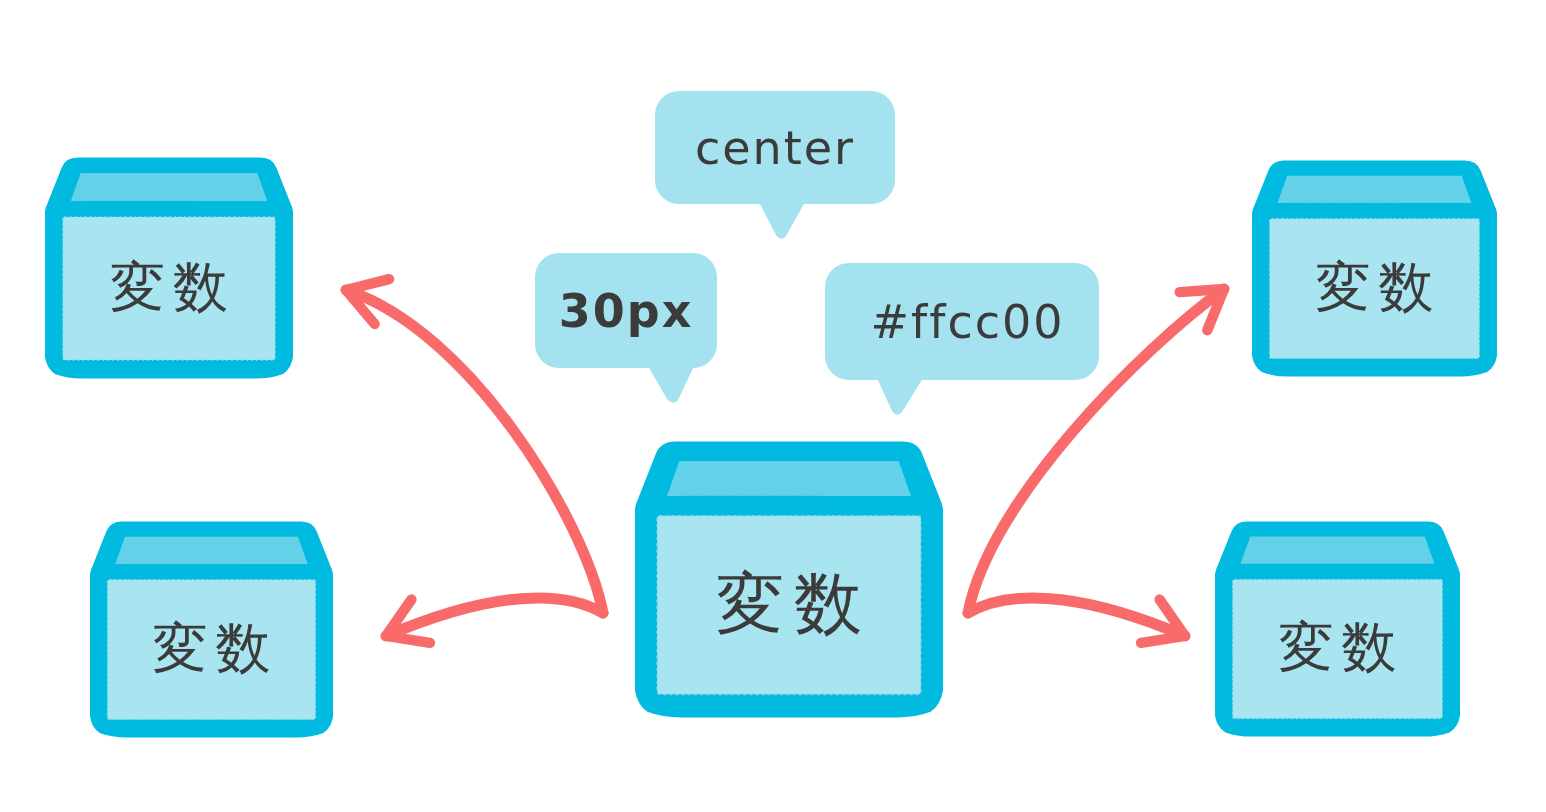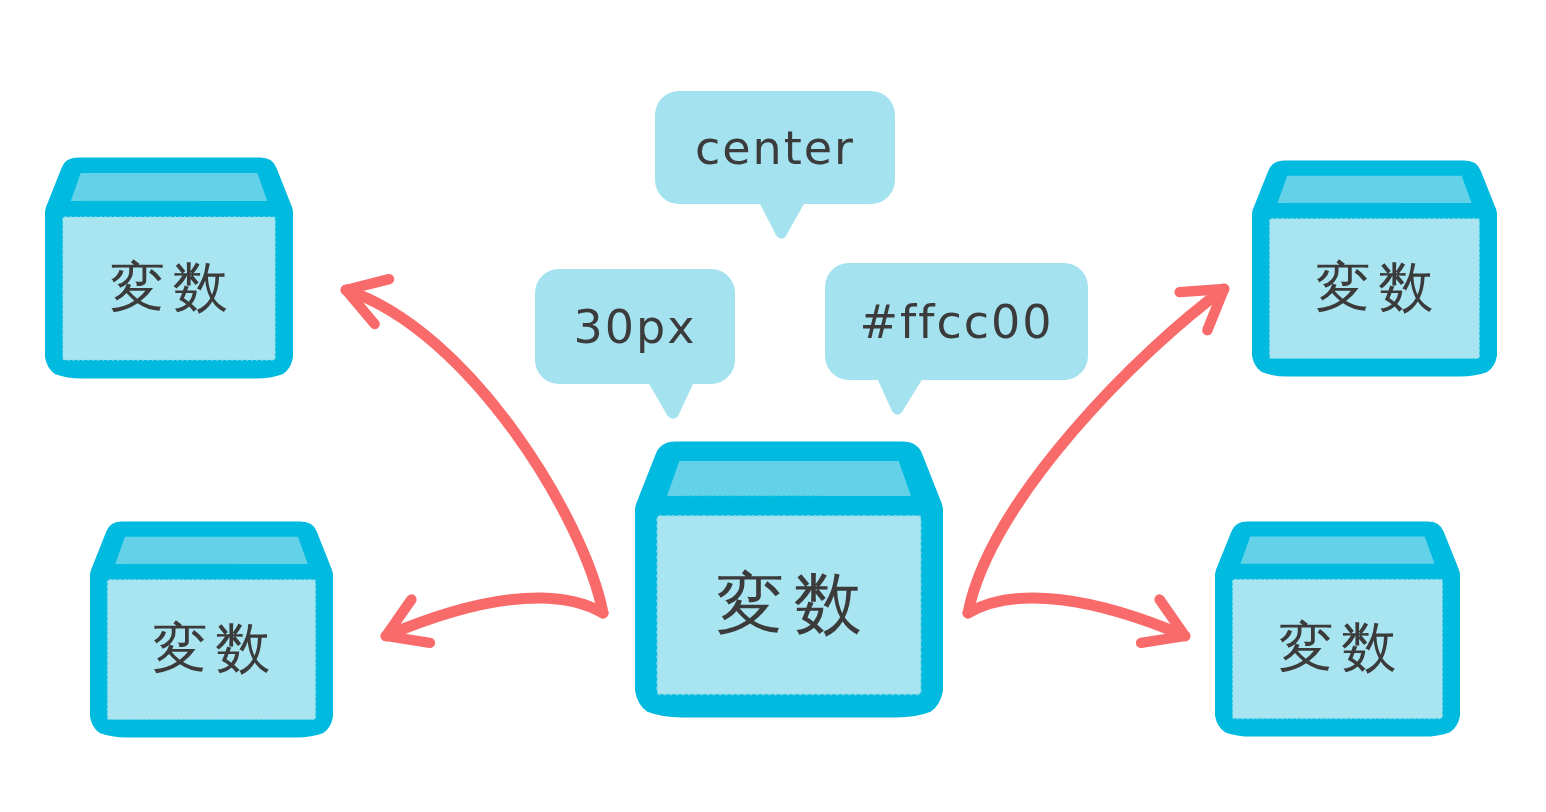--- a/index.html
+++ b/index.html
@@ -126,27 +126,27 @@
     <div class="box-label">変数</div>
   </div>
 
   <div class="bubble" style="left:655px;top:91px;width:240px;height:113px;">
     <span>center</span>
     <svg class="bubble-tail" style="left:104px;top:111px;" width="46" height="40" viewBox="0 0 46 40">
       <path d="M 0 0 L 46 0 L 27 34 Q 22 40 17 33 Z"></path>
     </svg>
   </div>
 
-  <div class="bubble" style="left:535px;top:269px;width:200px;height:115px;">
+  <div class="bubble" style="left:535px;top:253px;width:182px;height:115px;font-weight:bold;">
     <span>30px</span>
     <svg class="bubble-tail" style="left:113px;top:113px;" width="46" height="40" viewBox="0 0 46 40">
       <path d="M 0 0 L 46 0 L 30 34 Q 25 40 19 33 Z"></path>
     </svg>
   </div>
 
-  <div class="bubble" style="left:825px;top:263px;width:263px;height:117px;">
+  <div class="bubble" style="left:825px;top:263px;width:263px;height:117px;padding-left:11px;">
     <span>#ffcc00</span>
     <svg class="bubble-tail" style="left:52px;top:115px;" width="46" height="40" viewBox="0 0 46 40">
       <path d="M 0 0 L 46 0 L 25 34 Q 20 40 15 33 Z"></path>
     </svg>
   </div>
 
 </div>
 
 </body></html>

